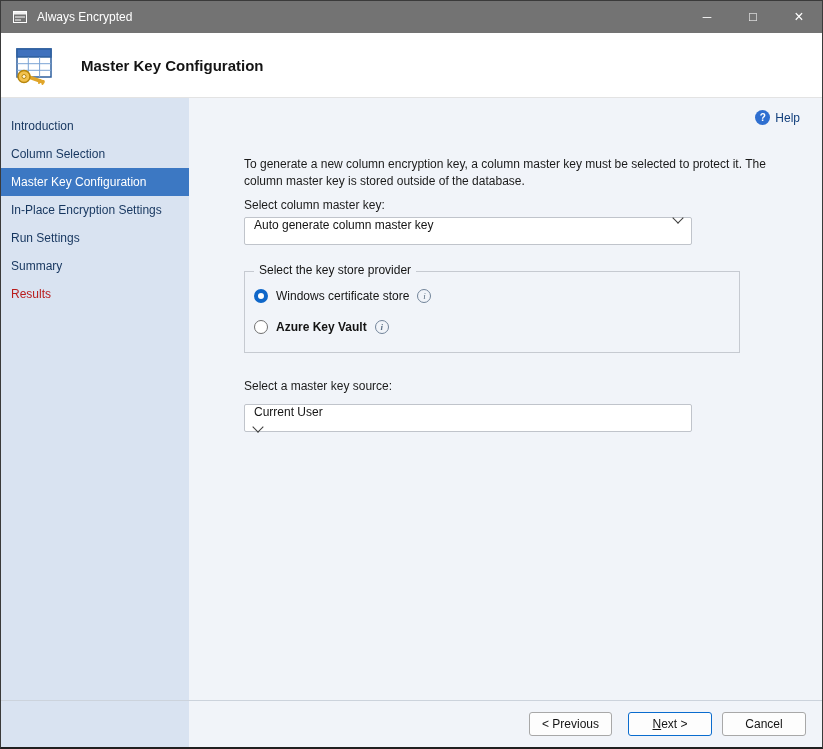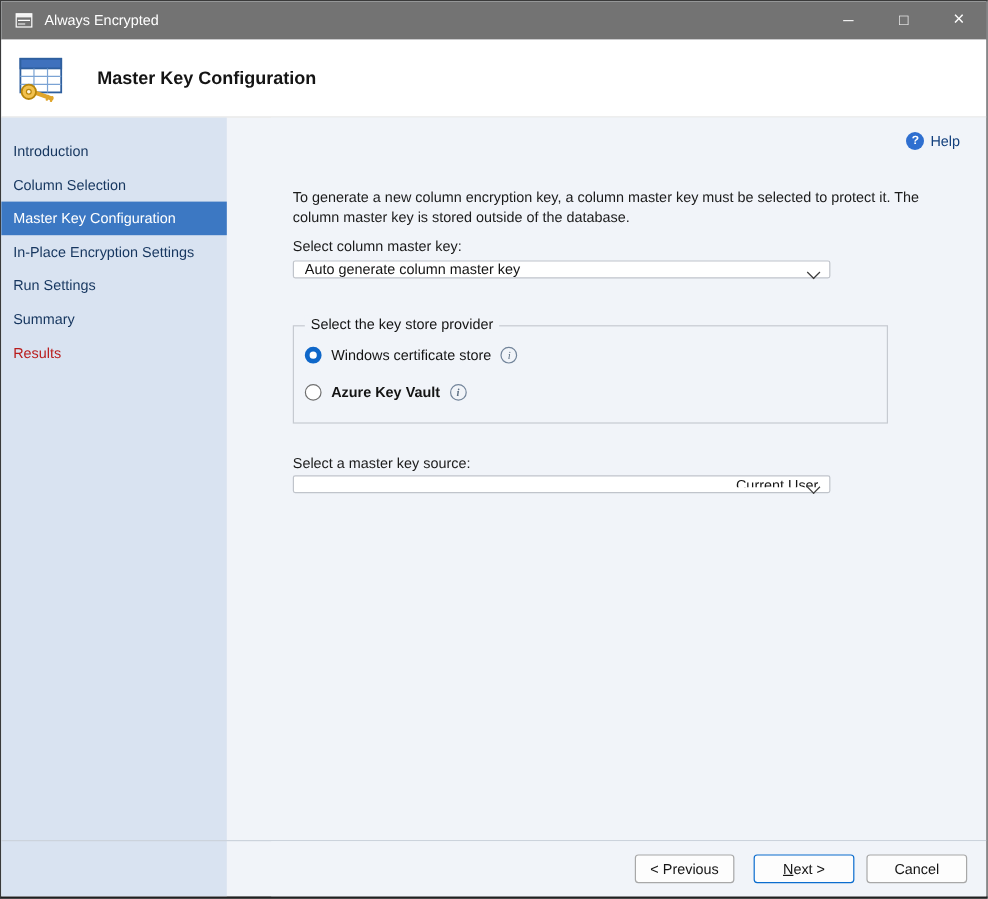--- a/index.html
+++ b/index.html
@@ -45,25 +45,25 @@
   .help-icon { width: 15px; height: 15px; border-radius: 50%; background: #2f6fd0;
                color: #fff; font-weight: bold; font-size: 10px; display: flex;
                align-items: center; justify-content: center; }
 
   .intro { position: absolute; left: 18px; top: 58px; width: 552px; line-height: 1.45; }
 
   .field-label { position: absolute; left: 18px; }
   .lbl-master { top: 100px; }
   .lbl-source { top: 281px; }
 
-  .combo { position: absolute; left: 18px; width: 448px; height: 15px; background: #ffffff;
-           border: 1px solid #c0c4cb; border-radius: 2px; display: flex; align-items: flex-end;
+  .combo { position: absolute; left: 18px; width: 448px; height: 28px; background: #ffffff;
+           border: 1px solid #c0c4cb; border-radius: 2px; display: flex; align-items: flex-start;
            padding: 0 9px; cursor: pointer; color: #141414; }
   .combo-master { top: 119px; }
-  .combo-source { top: 298px; flex-direction: column; }
+  .combo-source { top: 306px; flex-direction: column; }
   .combo-value { flex: 1; white-space: nowrap; overflow: hidden; }
   .chevron { width: 8px; height: 8px; border-right: 1.5px solid #3c3c3c;
              border-bottom: 1.5px solid #3c3c3c; transform: rotate(45deg);
              margin-top: -4px; flex: 0 0 auto; }
 
   .groupbox { position: absolute; left: 18px; top: 173px; width: 496px; height: 82px;
               border: 1px solid #c6cad1; }
   .groupbox-label { position: absolute; top: -9px; left: 9px; background: #f1f4f9;
                     padding: 0 5px; color: #141414; }
   .radio-row { position: absolute; left: 9px; display: flex; align-items: center; cursor: pointer; text-align: center; }

